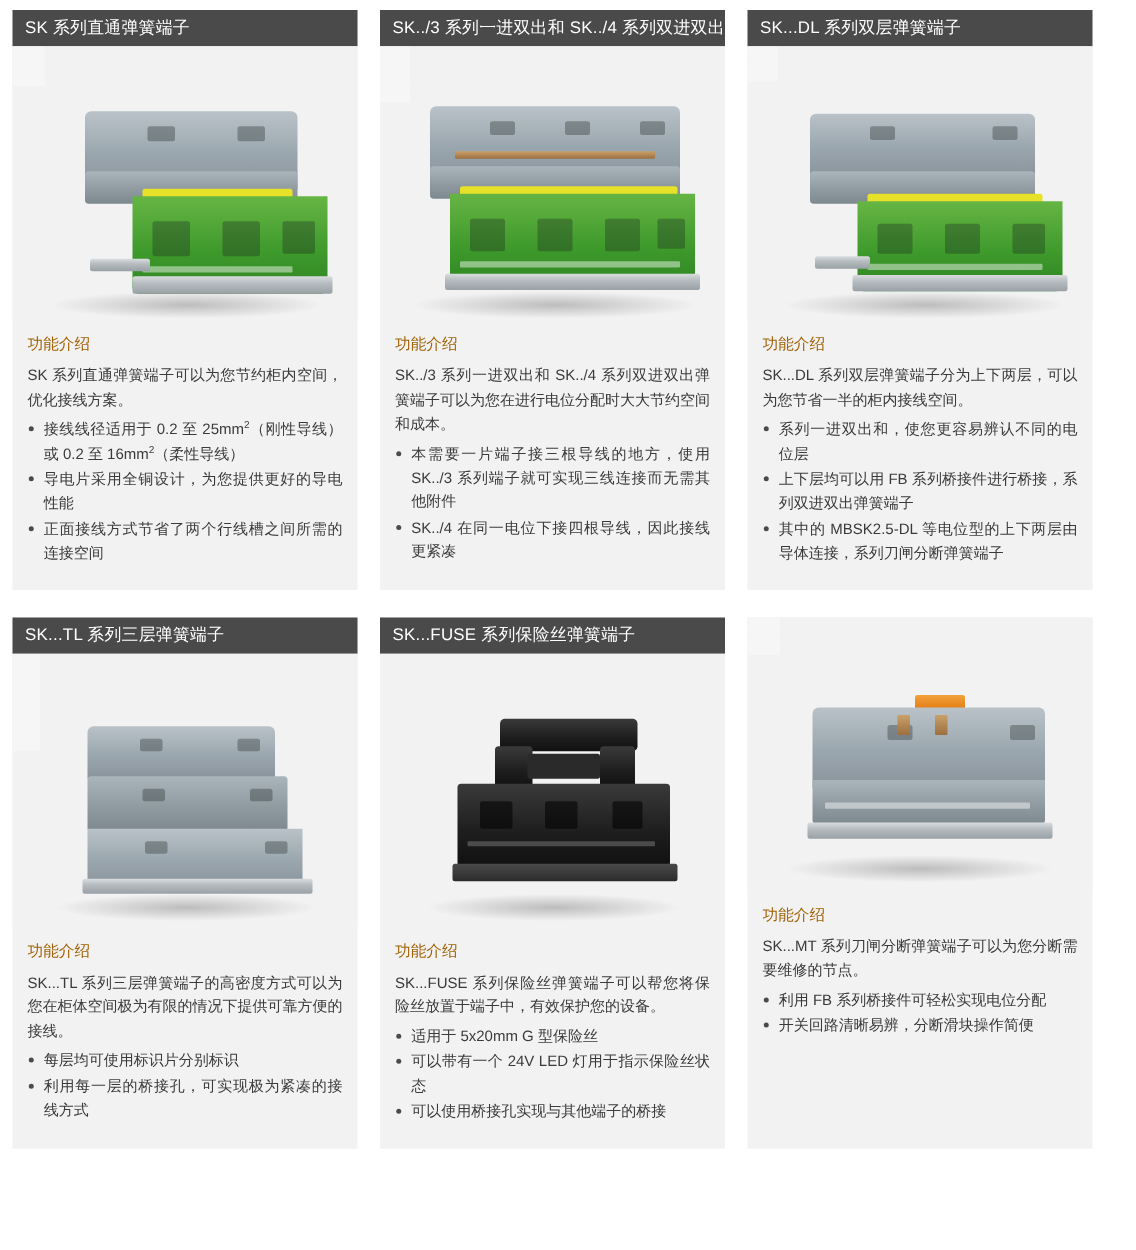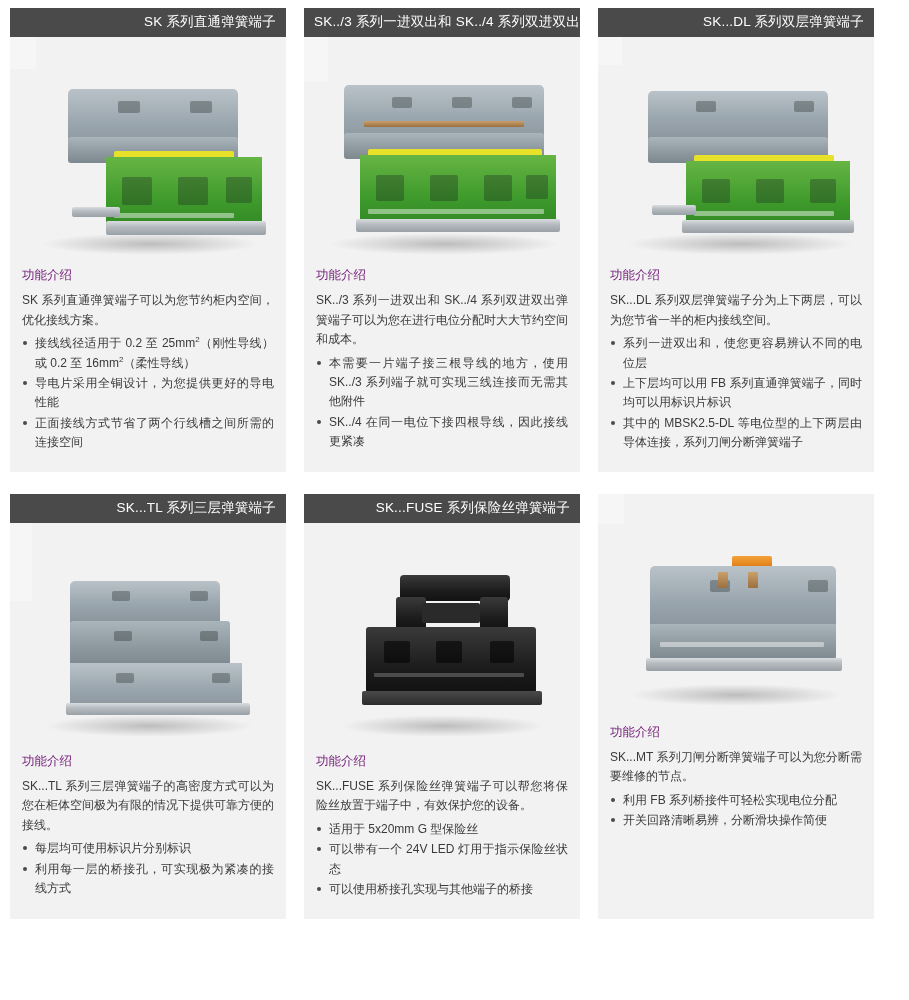--- a/index.html
+++ b/index.html
@@ -29,33 +29,32 @@
   }
   .card-header {
     background: #4a4a4a;
     color: #ffffff;
     font-size: 13.5px;
     letter-spacing: 0.2px;
     padding: 6px 10px 7px 10px;
     line-height: 1.2;
     white-space: nowrap;
     overflow: hidden;
-    text-align: right;
   }
   .card-image {
     height: 218px;
     background: #f2f2f2;
     position: relative;
     overflow: hidden;
   }
   .card-body {
     padding: 4px 12px 18px 12px;
   }
   .feature-title {
-    color: #701a75;
+    color: #a16207;
     font-size: 12.5px;
     margin: 8px 0 7px 0;
     font-weight: normal;
   }
   .intro {
     color: #3a3a3a;
     font-size: 12px;
     line-height: 1.62;
     margin: 0 0 4px 0;
     text-align: justify;
@@ -214,21 +213,21 @@
       <div class="slot" style="left:212px;top:142px;width:26px;height:24px;"></div>
       <div class="wiremark" style="left:96px;top:174px;width:140px;height:5px;"></div>
       <div class="rail" style="left:84px;top:183px;width:172px;height:13px;"></div>
       <div class="rail" style="left:54px;top:168px;width:44px;height:10px;"></div>
     </div>
     <div class="card-body">
       <div class="feature-title">功能介绍</div>
       <p class="intro">SK...DL 系列双层弹簧端子分为上下两层，可以为您节省一半的柜内接线空间。</p>
       <ul class="bullets">
         <li>系列一进双出和，使您更容易辨认不同的电位层</li>
-        <li>上下层均可以用 FB 系列直通弹簧端子，同时均可以用标识片标识</li>
+        <li>上下层均可以用 FB 系列桥接件进行桥接，系列双进双出弹簧端子</li>
         <li>其中的 MBSK2.5-DL 等电位型的上下两层由导体连接，系列刀闸分断弹簧端子</li>
       </ul>
     </div>
   </div>
 
   <div class="card">
     <div class="card-header">SK...TL 系列三层弹簧端子</div>
     <div class="card-image">
       <div class="shadow" style="left:34px;top:192px;width:210px;height:22px;"></div>
 

